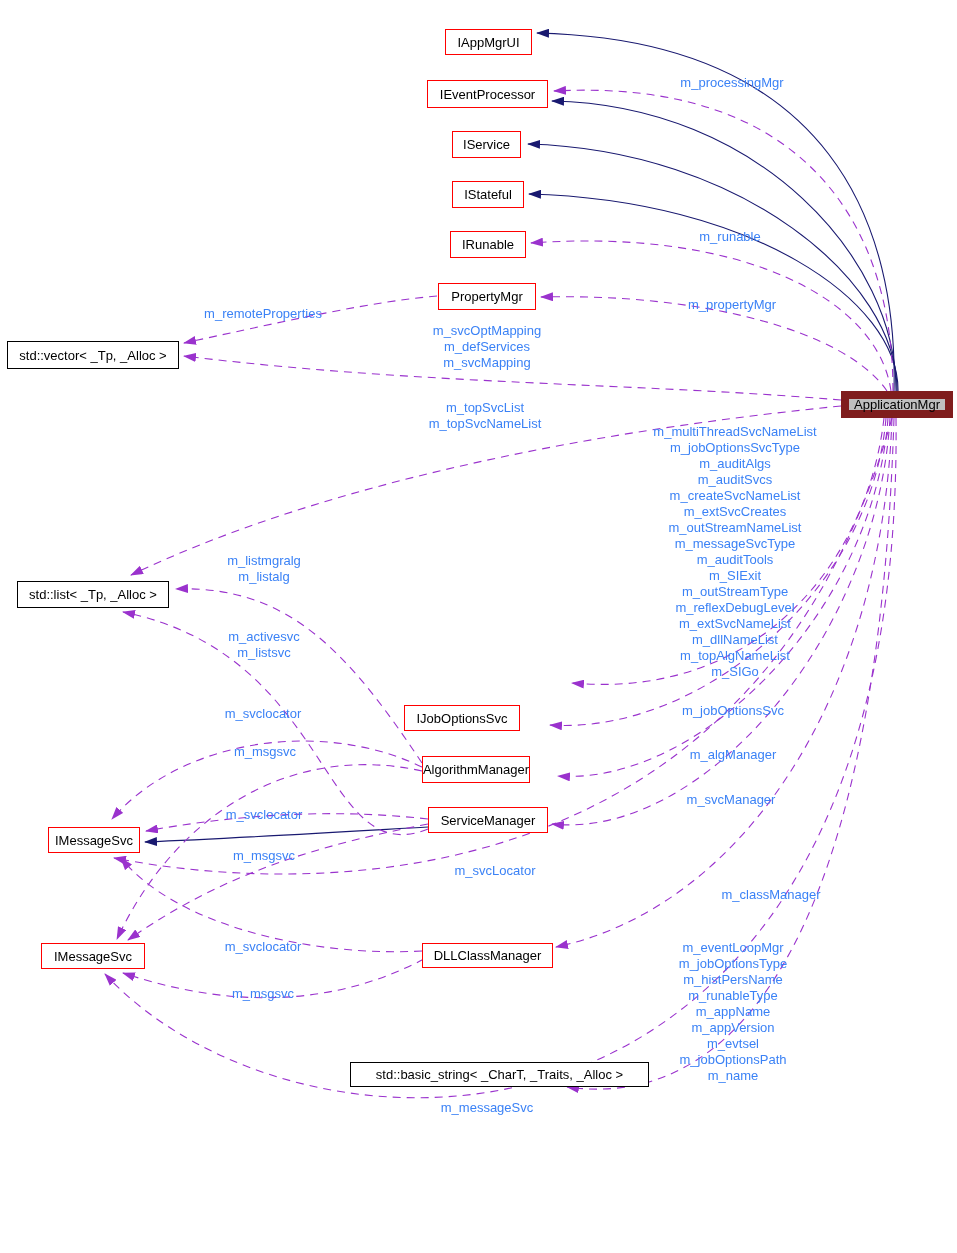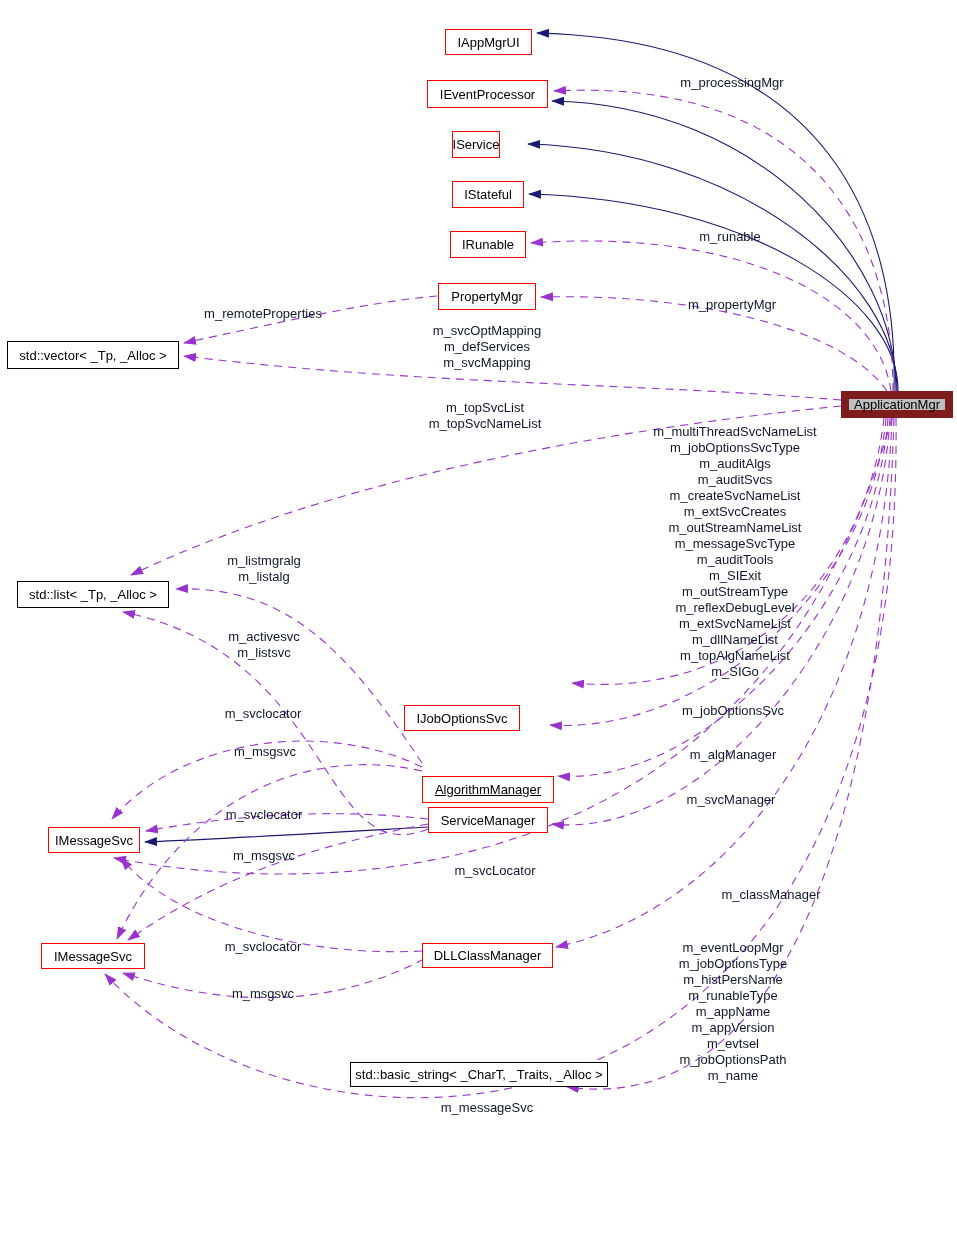--- a/index.html
+++ b/index.html
@@ -21,21 +21,21 @@
     border:1px solid #ff0000;
     font-size:13px;color:#000000;
     white-space:nowrap;
     box-sizing:border-box;
   }
   .node.tpl{border-color:#000000;}
   .node.main{border:8px solid #7f1d1d;background:#bfbfbf;}
   .lbl{
     position:absolute;
     transform:translateX(-50%);
-    font-size:13px;line-height:16px;color:#0f172a;
+    font-size:13px;line-height:16px;color:#3b82f6;
     text-align:center;white-space:pre-line;
   }
 </style>
 </head>
 <body>
 
 <div id="canvas">
 
   <svg id="edges" xmlns="http://www.w3.org/2000/svg">
     <defs>
@@ -72,34 +72,34 @@
     <path class="edge-dashed" d="M422,767 C320,718 180,740 112,819" marker-end="url(#ma-p)"></path>
     <path class="edge-dashed" d="M422,771 C290,742 175,815 117,939" marker-end="url(#ma-p)"></path>
     <path class="edge-dashed" d="M428,819 C330,808 235,815 146,831" marker-end="url(#ma-p)"></path>
     <path class="edge-dashed" d="M428,824 C320,845 225,872 128,940" marker-end="url(#ma-p)"></path>
     <path class="edge-dashed" d="M422,951 C310,957 175,925 121,858" marker-end="url(#ma-p)"></path>
     <path class="edge-dashed" d="M424,959 C340,1003 240,1012 123,973" marker-end="url(#ma-p)"></path>
   </svg>
 
   <div class="node" style="left:445px;top:29px;width:87px;height:26px;">IAppMgrUI</div>
   <div class="node" style="left:427px;top:80px;width:121px;height:28px;">IEventProcessor</div>
-  <div class="node" style="left:452px;top:131px;width:48px;height:27px;">IService</div>
+  <div class="node" style="left:452px;top:131px;width:69px;height:27px;">IService</div>
   <div class="node" style="left:452px;top:181px;width:72px;height:27px;">IStateful</div>
   <div class="node" style="left:450px;top:231px;width:76px;height:27px;">IRunable</div>
   <div class="node" style="left:438px;top:283px;width:98px;height:27px;">PropertyMgr</div>
   <div class="node tpl" style="left:7px;top:341px;width:172px;height:28px;">std::vector&lt; _Tp, _Alloc &gt;</div>
   <div class="node main" style="left:841px;top:391px;width:112px;height:27px;">ApplicationMgr</div>
   <div class="node tpl" style="left:17px;top:581px;width:152px;height:27px;">std::list&lt; _Tp, _Alloc &gt;</div>
   <div class="node" style="left:404px;top:705px;width:116px;height:26px;">IJobOptionsSvc</div>
-  <div class="node" style="left:422px;top:776px;width:132px;height:27px;text-decoration:underline;">AlgorithmManager</div>
+  <div class="node" style="left:422px;top:756px;width:108px;height:27px;">AlgorithmManager</div>
   <div class="node" style="left:428px;top:807px;width:120px;height:26px;">ServiceManager</div>
   <div class="node" style="left:48px;top:827px;width:92px;height:26px;">IMessageSvc</div>
   <div class="node" style="left:41px;top:943px;width:104px;height:26px;">IMessageSvc</div>
   <div class="node" style="left:422px;top:943px;width:131px;height:25px;">DLLClassManager</div>
-  <div class="node tpl" style="left:350px;top:1062px;width:258px;height:25px;">std::basic_string&lt; _CharT, _Traits, _Alloc &gt;</div>
+  <div class="node tpl" style="left:350px;top:1062px;width:299px;height:25px;">std::basic_string&lt; _CharT, _Traits, _Alloc &gt;</div>
 
   <div class="lbl" style="left:732px;top:75px;">m_processingMgr</div>
   <div class="lbl" style="left:730px;top:229px;">m_runable</div>
   <div class="lbl" style="left:732px;top:297px;">m_propertyMgr</div>
   <div class="lbl" style="left:263px;top:306px;">m_remoteProperties</div>
   <div class="lbl" style="left:487px;top:323px;">m_svcOptMapping
 m_defServices
 m_svcMapping</div>
   <div class="lbl" style="left:485px;top:400px;">m_topSvcList
 m_topSvcNameList</div>

